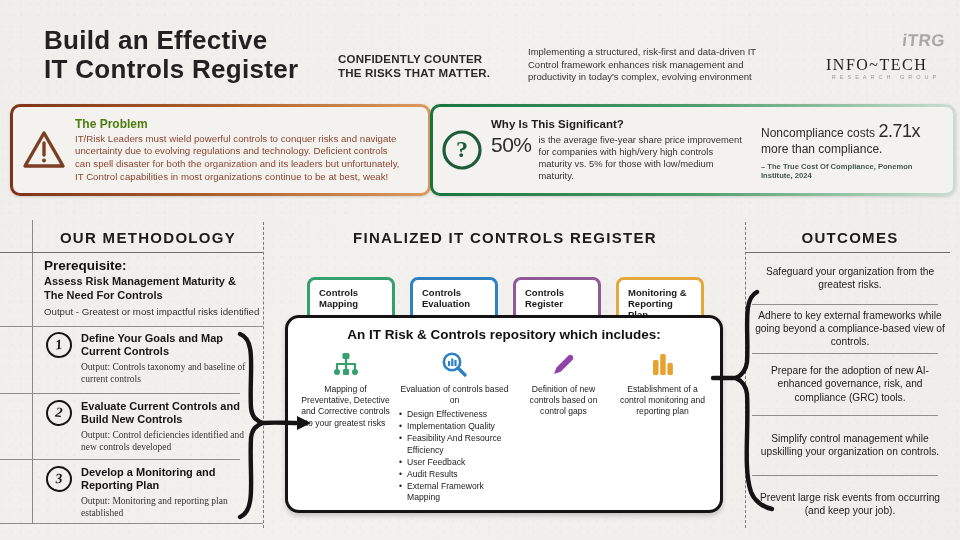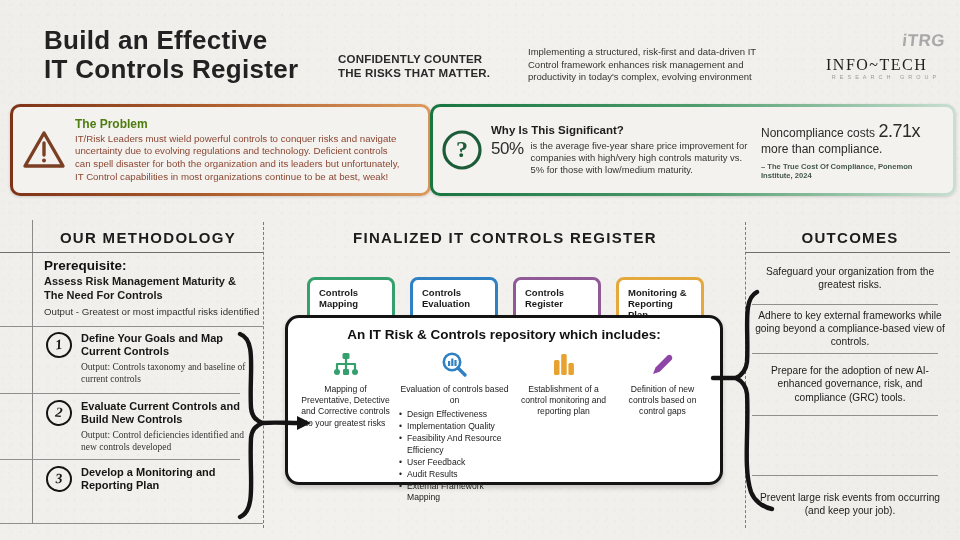--- a/index.html
+++ b/index.html
@@ -28,21 +28,21 @@
   .problem-box{left:10px;top:104px;width:415px;height:86px;background:linear-gradient(90deg,#7e3318,#b05f2d,#dc9a5e);}
   .problem-icon-wrap{flex:0 0 62px;display:flex;justify-content:center;}
   .problem-text{width:330px;padding-right:10px;}
   .problem-title{font-size:12px;font-weight:bold;color:#4d7c0f;margin-bottom:2px;}
   .problem-body{font-size:9.7px;line-height:1.3;color:#8a4733;}
   .sig-box{left:430px;top:104px;width:520px;height:86px;background:linear-gradient(90deg,#17753f,#4e9c6c,#c9dfd1);}
   .sig-icon-wrap{flex:0 0 58px;display:flex;justify-content:center;}
   .sig-mid{width:258px;}
   .sig-title{font-size:11.5px;font-weight:bold;color:#1d1d1d;margin-bottom:4px;}
   .sig-statrow{display:flex;align-items:flex-start;}
-  .sig-statval{font-size:17px;color:#2e2e2e;letter-spacing:-.5px;margin-right:7px;line-height:1;}
+  .sig-statval{font-size:21px;color:#2e2e2e;letter-spacing:-.5px;margin-right:7px;line-height:1;}
   .sig-stattext{font-size:9.4px;line-height:1.3;color:#333;width:218px;}
   .sig-right{width:185px;margin-left:12px;}
   .noncomp{font-size:12px;line-height:1.25;color:#2b2b2b;}
   .noncomp-val{font-size:18px;letter-spacing:-.5px;}
   .citation{margin-top:5px;font-size:7.6px;font-weight:bold;color:#45584c;}
 
   
   .col-header{top:229px;font-size:15px;font-weight:bold;letter-spacing:1.3px;color:#1c1c1c;text-align:center;}
   .hline{height:0;border-top:1px solid #6e6e6e;}
   .hline.light{border-top-color:#8f8f8f;}
@@ -65,21 +65,21 @@
   .step3{left:46px;top:466px;}
 
   
   .tab{top:277px;width:88px;height:46px;background:#fff;border-radius:8px;box-sizing:border-box;
     display:flex;align-items:flex-start;justify-content:center;
     font-size:9.5px;font-weight:bold;color:#1a1a1a;line-height:1.18;padding:7px 9px 0 9px;}
   .tab-green{left:307px;border:3px solid #35a06e;}
   .tab-blue{left:410px;border:3px solid #2f81c3;}
   .tab-purple{left:513px;border:3px solid #8f5a96;}
   .tab-orange{left:616px;border:3px solid #e3a93c;}
-  .repo-box{left:285px;top:315px;width:438px;height:170px;background:#fff;border:3.5px solid #141414;
+  .repo-box{left:285px;top:315px;width:438px;height:198px;background:#fff;border:3.5px solid #141414;
     border-radius:14px;box-sizing:border-box;box-shadow:0 3px 5px rgba(0,0,0,.18);z-index:2;}
   .repo-title{position:absolute;left:0;top:9px;width:100%;text-align:center;font-size:13.5px;font-weight:bold;color:#111;}
   .repo-cols{position:absolute;left:8px;right:8px;top:32px;display:flex;}
   .repo-col{flex:1;display:flex;flex-direction:column;align-items:center;padding:0 4px;}
   .repo-col.wide{flex:1.22;}
   .repo-icon{height:28px;display:flex;align-items:center;justify-content:center;margin-bottom:6px;}
   .repo-text{font-size:8.6px;line-height:1.3;color:#222;text-align:center;}
   .repo-bullets{margin:3px 0 0 0;padding:0;list-style:none;align-self:flex-start;text-align:left;}
   .repo-bullets li{font-size:8.6px;line-height:1.38;color:#222;padding-left:8px;position:relative;}
   .repo-bullets li::before{content:"\2022";position:absolute;left:0;top:0;color:#222;}
@@ -185,20 +185,21 @@
     <div class="step-circle" style="transform:rotate(6deg);">2</div>
     <div>
       <div class="step-title">Evaluate Current Controls and Build New Controls</div>
       <div class="step-output">Output: Control deficiencies identified and new controls developed</div>
     </div>
   </div>
   <div class="abs step step3">
     <div class="step-circle" style="transform:rotate(-4deg);">3</div>
     <div>
       <div class="step-title">Develop a Monitoring and Reporting Plan</div>
+      <div class="step-output">Output: Monitoring and reporting plan established</div>
     </div>
   </div>
 
   <div class="abs tab tab-green">Controls Mapping</div>
   <div class="abs tab tab-blue">Controls Evaluation</div>
   <div class="abs tab tab-purple">Controls Register</div>
   <div class="abs tab tab-orange">Monitoring &amp; Reporting Plan</div>
 
   <div class="abs repo-box">
     <div class="repo-title">An IT Risk &amp; Controls repository which includes:</div>
@@ -231,41 +232,42 @@
           <li>Implementation Quality</li>
           <li>Feasibility And Resource Efficiency</li>
           <li>User Feedback</li>
           <li>Audit Results</li>
           <li>External Framework Mapping</li>
         </ul>
       </div>
       <div class="repo-col">
         <div class="repo-icon">
           <svg width="26" height="26" viewBox="0 0 26 26">
+            <path d="M3,23 L5.5,16.5 L17.5,4.5 a3,3 0 0 1 4.2,4.2 L9.7,20.7 L3,23 Z" fill="#8f44a8"></path>
+          </svg>
+        </div>
+        <div class="repo-text">Definition of new controls based on control gaps</div>
+      </div>
+      <div class="repo-col">
+        <div class="repo-icon">
+          <svg width="26" height="26" viewBox="0 0 26 26">
             <rect x="3" y="9" width="5.5" height="15" rx="1.5" fill="#e8a22f"></rect>
             <rect x="10.2" y="3" width="5.5" height="21" rx="1.5" fill="#e8a22f"></rect>
             <rect x="17.4" y="12" width="5.5" height="12" rx="1.5" fill="#e8a22f"></rect>
           </svg>
         </div>
         <div class="repo-text">Establishment of a control monitoring and reporting plan</div>
       </div>
-      <div class="repo-col">
-        <div class="repo-icon">
-          <svg width="26" height="26" viewBox="0 0 26 26">
-            <path d="M3,23 L5.5,16.5 L17.5,4.5 a3,3 0 0 1 4.2,4.2 L9.7,20.7 L3,23 Z" fill="#8f44a8"></path>
-          </svg>
-        </div>
-        <div class="repo-text">Definition of new controls based on control gaps</div>
-      </div>
     </div>
   </div>
 
   <div class="abs outcome" style="top:252px;height:52px;">Safeguard your organization from the greatest risks.</div>
   <div class="abs outcome" style="top:304px;height:49px;">Adhere to key external frameworks while going beyond a compliance-based view of controls.</div>
   <div class="abs outcome" style="top:353px;height:62px;">Prepare for the adoption of new AI-enhanced governance, risk, and compliance (GRC) tools.</div>
+  <div class="abs outcome" style="top:415px;height:60px;">Simplify control management while upskilling your organization on controls.</div>
   <div class="abs outcome" style="top:475px;height:58px;">Prevent large risk events from occurring (and keep your job).</div>
 
   <svg class="overlay" width="960" height="540" viewBox="0 0 960 540">
 
     <path d="M240,334 C 257,340 249,372 251,408 C 252,417 256,420 262,423 C 256,426 252,429 251,438 C 249,476 257,510 240,517" fill="none" stroke="#141414" stroke-width="4.4" stroke-linecap="round"></path>
 
     <path d="M262,423 C 275,422 286,423 299,423" fill="none" stroke="#141414" stroke-width="4.4" stroke-linecap="round"></path>
     <polygon points="297,416 311,423 297,430" fill="#141414"></polygon>
 
     <path d="M713,378 L737,378" fill="none" stroke="#141414" stroke-width="4.4" stroke-linecap="round"></path>

